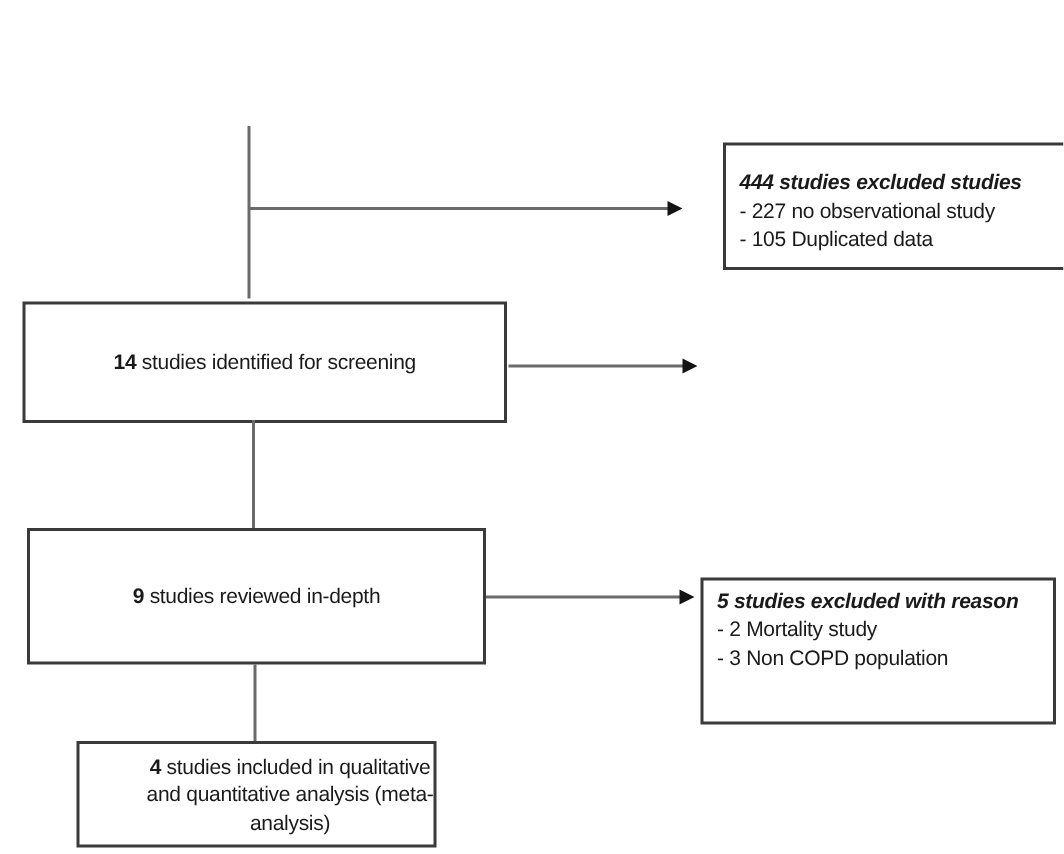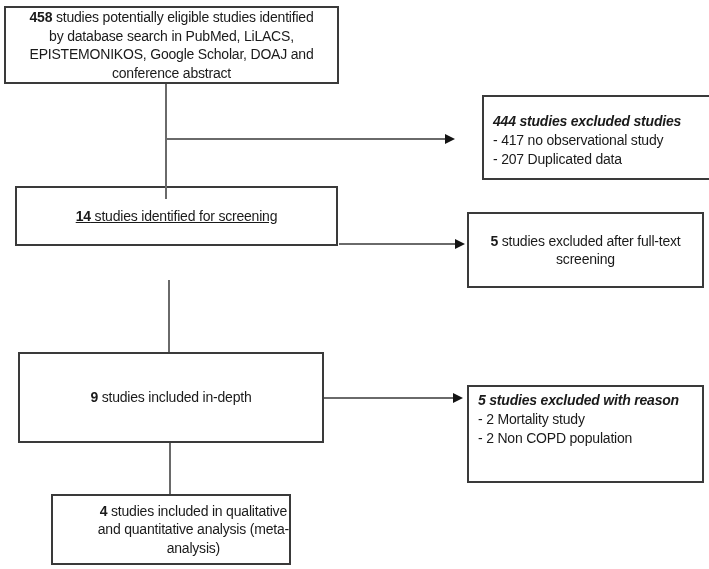--- a/index.html
+++ b/index.html
@@ -55,79 +55,65 @@
     position: absolute;
     width: 0;
     height: 0;
     border-top: 5px solid transparent;
     border-bottom: 5px solid transparent;
     border-left: 10px solid #141414;
   }
   
   #box-identified        { left: 4px;   top: 6px;   width: 335px; height: 78px;  padding: 1px 3px; }
   #box-excluded-database { left: 482px; top: 95px;  width: 237px; height: 85px;  padding-top: 15px; }
-  #box-screening         { left: 15px;  top: 186px; width: 323px; height: 60px; text-decoration: underline; }
+  #box-screening         { left: 15px;  top: 201px; width: 323px; height: 81px; }
   #box-excluded-fulltext { left: 467px; top: 212px; width: 237px; height: 76px; }
   #box-reviewed          { left: 18px;  top: 352px; width: 306px; height: 91px; }
   #box-excluded-reason   { left: 467px; top: 345px; width: 237px; height: 98px; margin-top: 40px; }
   #box-included          { left: 51px;  top: 494px; width: 240px; height: 71px; justify-content: flex-end; }
   
   #vline-1 { left: 165px; top: 84px;  height: 115px; }
   #vline-2 { left: 168px; top: 280px; height: 72px; }
   #vline-3 { left: 169px; top: 443px; height: 51px; }
   #arrow-1-line { left: 166px; top: 138px; width: 280px; }
   #arrow-1-head { left: 445px; top: 134px; }
   #arrow-2-line { left: 339px; top: 243px; width: 117px; }
   #arrow-2-head { left: 455px; top: 239px; }
   #arrow-3-line { left: 324px; top: 397px; width: 130px; }
   #arrow-3-head { left: 453px; top: 393px; }
 </style>
 </head>
 <body>
 
 <div class="canvas">
 
-  <div class="box center" id="box-identified">
-    <div>
-      <span class="num">458</span><span class="pre"> studies potentially eligible studies identified
-by database search in PubMed, LiLACS,
-EPISTEMONIKOS, Google Scholar, DOAJ and
-conference abstract</span>
-    </div>
-  </div>
 
   <div class="box leftalign" id="box-excluded-database">
     <div class="excl-heading">444 studies excluded studies</div>
-    <div>- 417 no observational study</div>
-    <div>- 207 Duplicated data</div>
+    <div>- 227 no observational study</div>
+    <div>- 105 Duplicated data</div>
   </div>
 
   <div class="box center" id="box-screening">
     <div>
       <span class="num">14</span><span class="pre"> studies identified for screening</span>
     </div>
   </div>
 
-  <div class="box center" id="box-excluded-fulltext">
-    <div>
-      <span class="num">5</span><span class="pre"> studies excluded after full-text
-screening</span>
-    </div>
-  </div>
 
   <div class="box center" id="box-reviewed">
     <div>
-      <span class="num">9</span><span class="pre"> studies included in-depth</span>
+      <span class="num">9</span><span class="pre"> studies reviewed in-depth</span>
     </div>
   </div>
 
   <div class="box leftalign" id="box-excluded-reason">
     <div class="excl-heading">5 studies excluded with reason</div>
     <div>- 2 Mortality study</div>
-    <div>- 2 Non COPD population</div>
+    <div>- 3 Non COPD population</div>
   </div>
 
   <div class="box center" id="box-included">
     <div>
       <span class="num">4</span><span class="pre"> studies included in qualitative
 and quantitative analysis (meta-
 analysis)</span>
     </div>
   </div>
 

